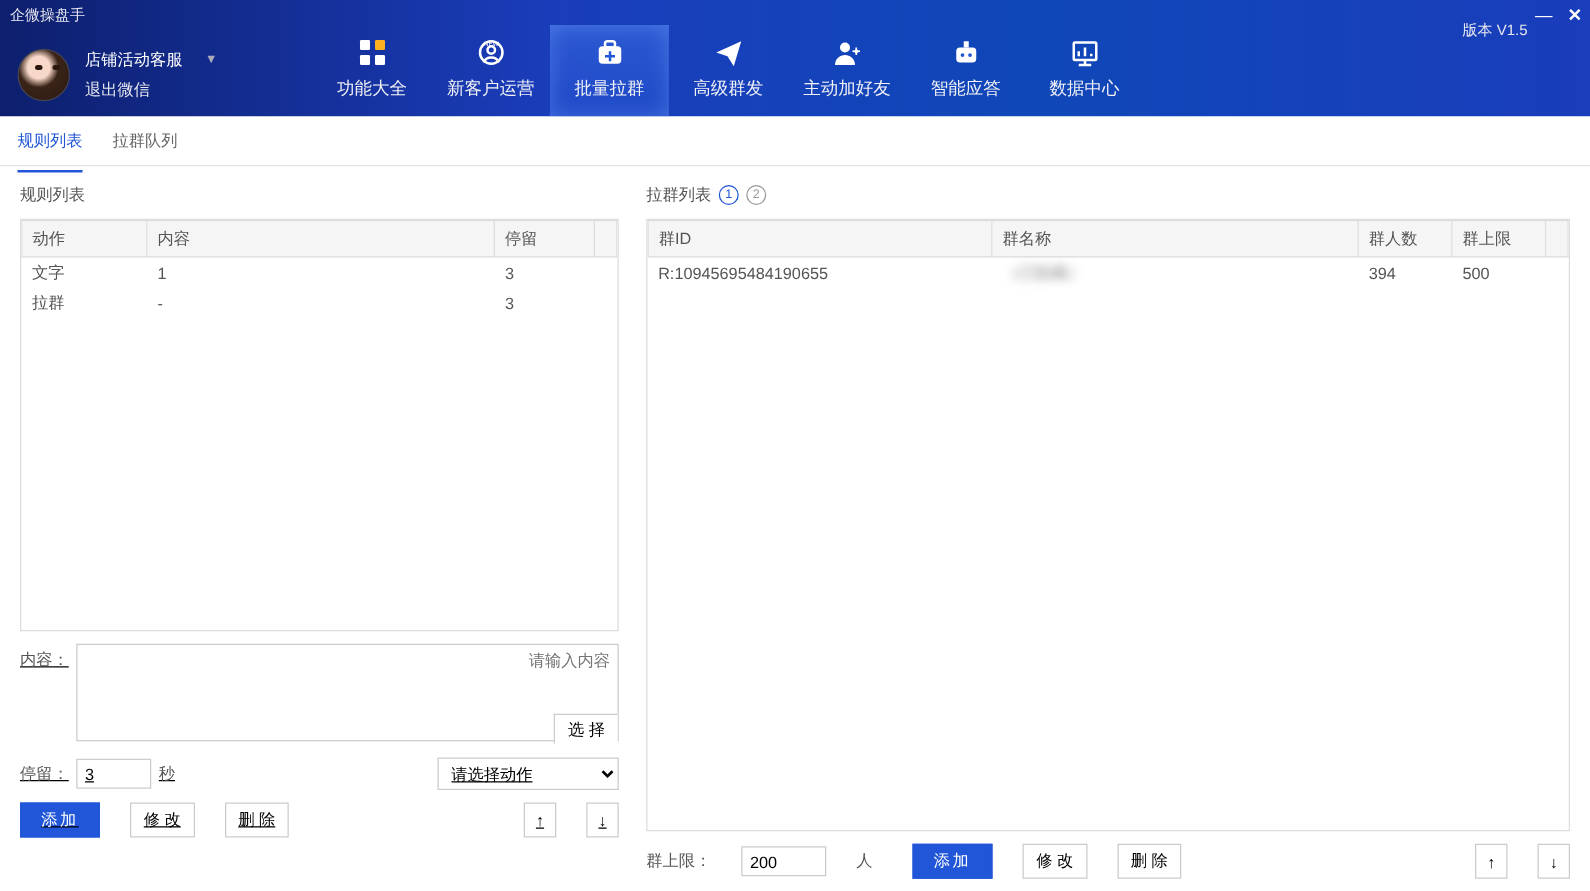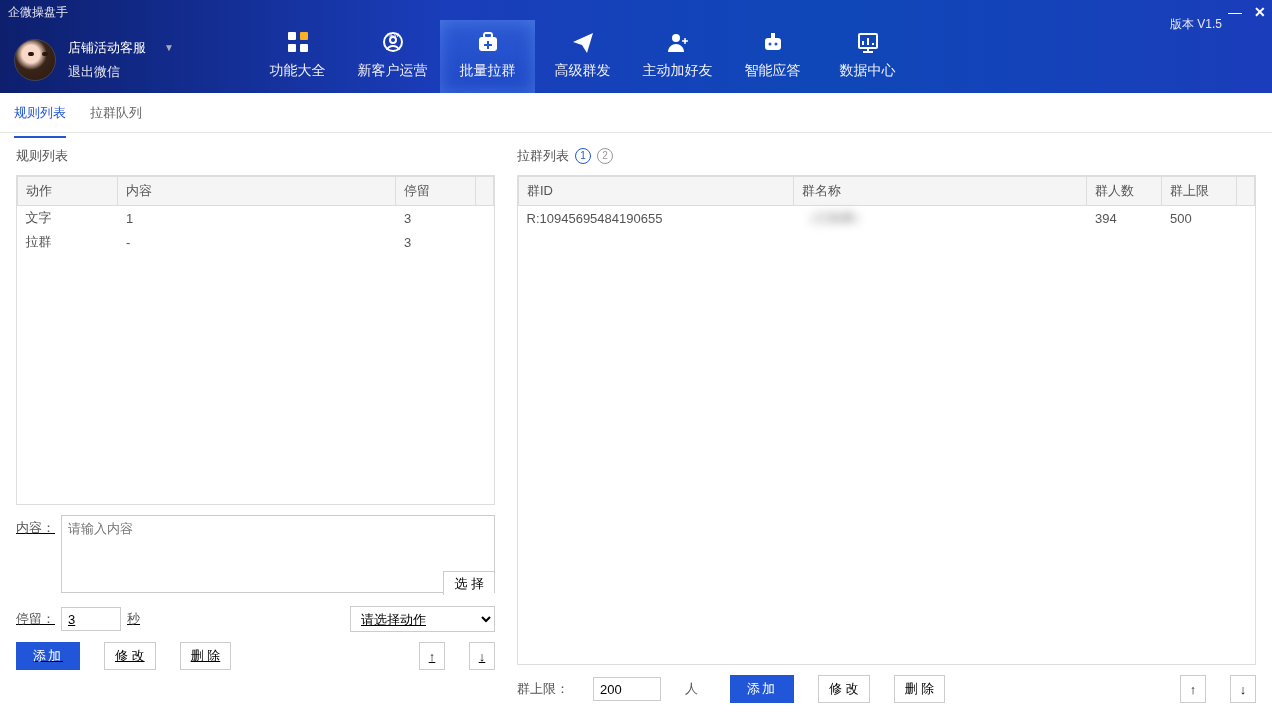--- a/index.html
+++ b/index.html
@@ -199,21 +199,21 @@
               <td></td>
           </tr>
         </tbody>
       </table>
     </div>
 
     <div class="form-area">
       <div class="row" style="align-items:flex-start">
         <span class="lbl" style="margin-top:4px">内容：</span>
         <div style="position:relative;flex:1">
-          <textarea style="width: 100%; height: 78px;" placeholder="请输入内容"></textarea>
+          <textarea style="width: 100%; height: 78px; text-align: right;" placeholder="请输入内容"></textarea>
           <button class="btn small" style="position:absolute;right:1px;bottom:1px;border:none;border-left:1px solid #ccc;border-top:1px solid #ccc;height:24px;padding:2px 10px">选 择</button>
         </div>
       </div>
       <div class="row">
         <span class="lbl">停留：</span>
         <input type="text" style="width: 60px;" value="3">
         <span class="lbl">秒</span>
         <div class="spacer"></div>
         <select style="width:145px">
           <option>请选择动作</option>

